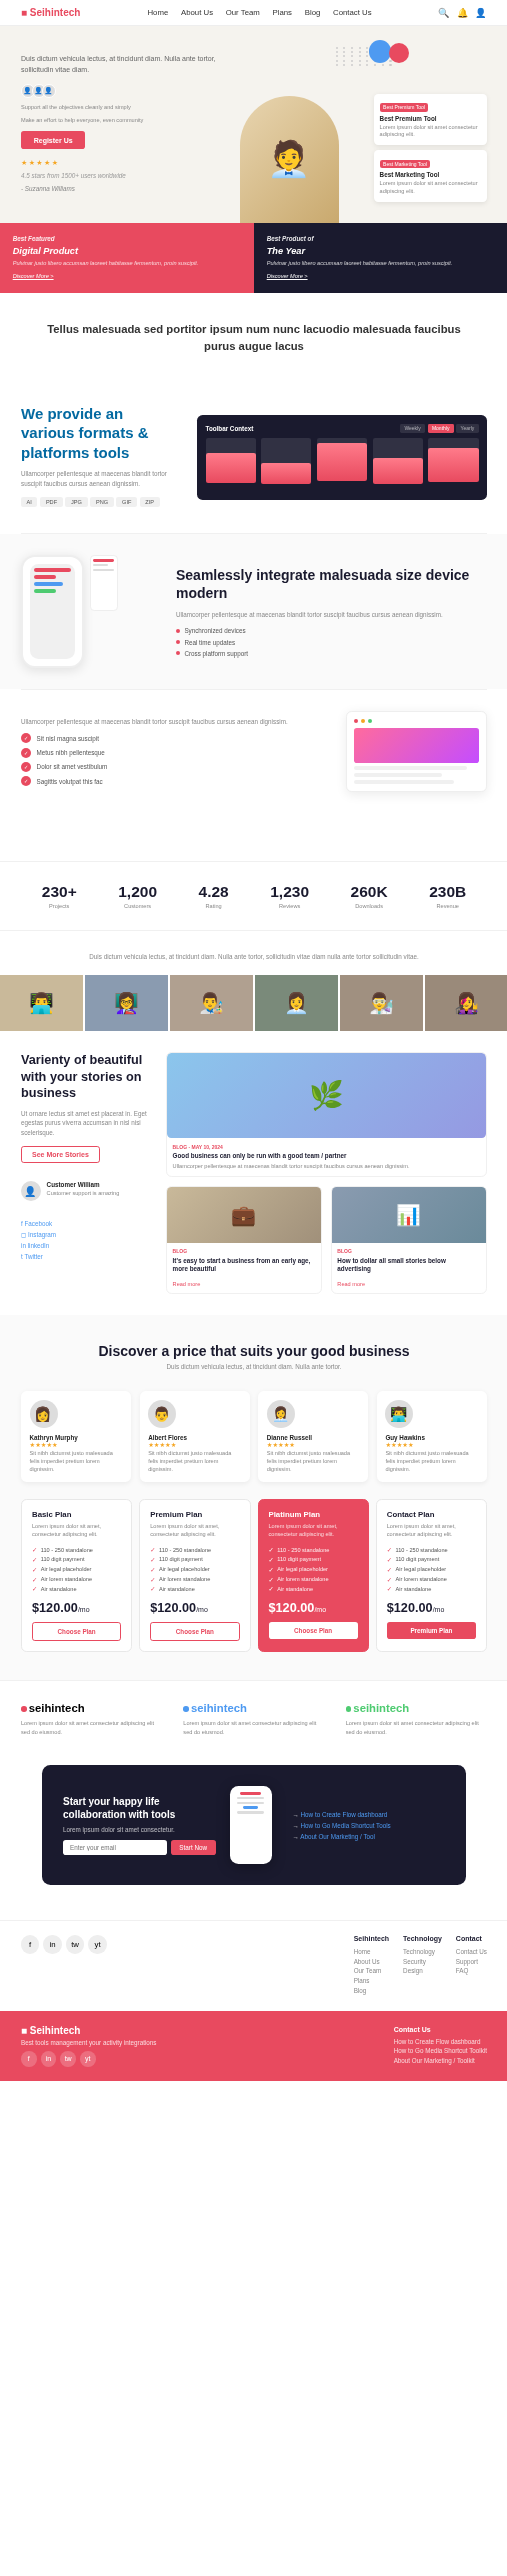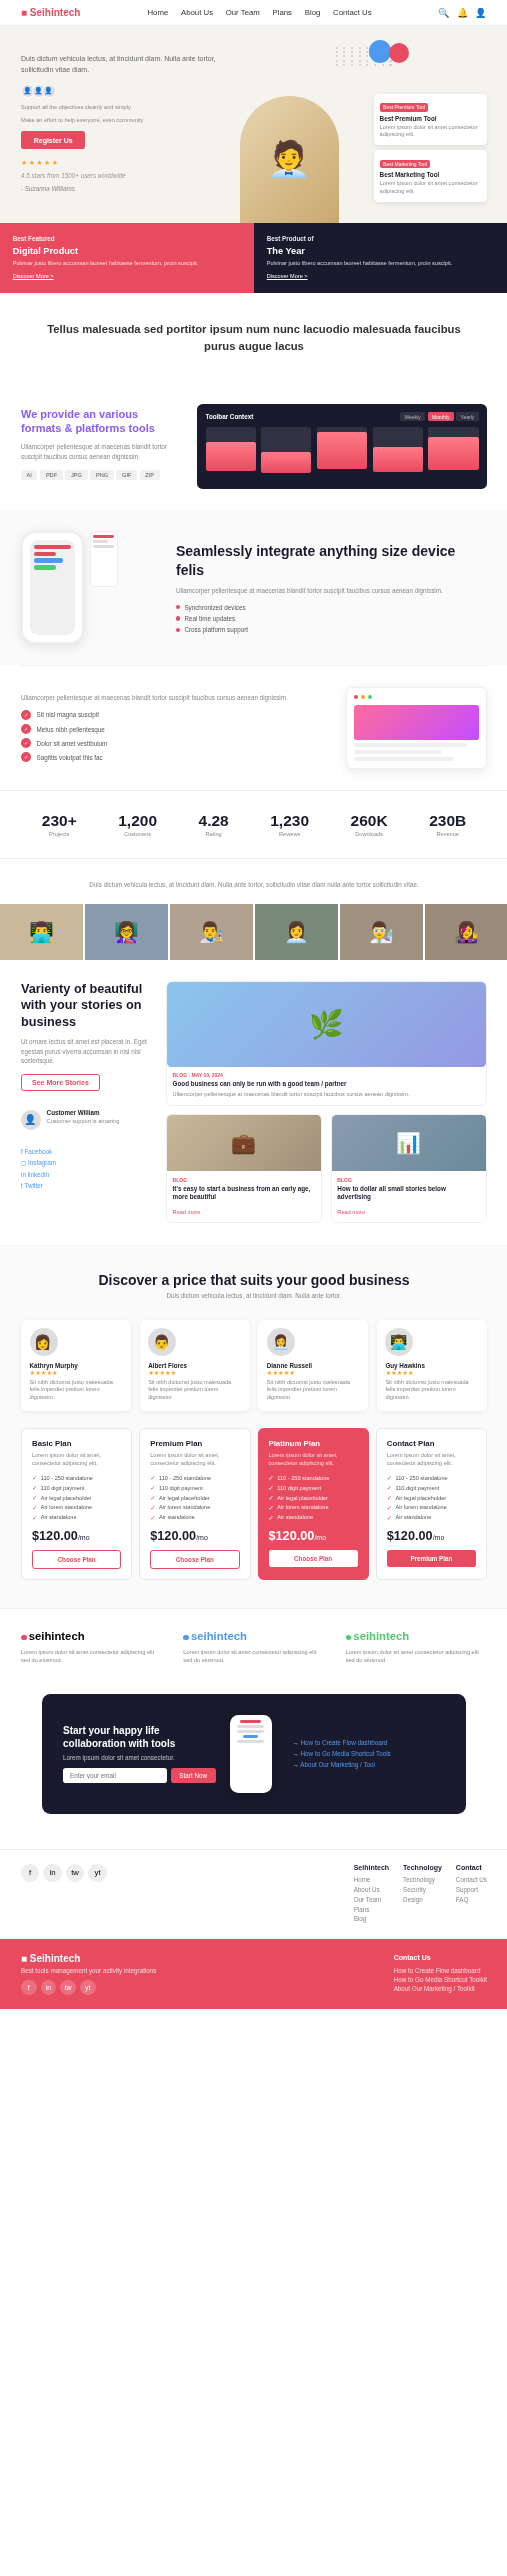--- a/index.html
+++ b/index.html
@@ -31,34 +31,34 @@
     .hero-right-cards { display: flex; flex-direction: column; gap: 5.6px; padding-bottom: 21px; max-width: 113px; }
     .hero-card { background: #fff; padding: 5.6px; border-radius: 4.2px; box-shadow: 0 1.4px 5.6px rgba(0,0,0,0.08); }
     .hero-card h4 { font-size: 6.3px; font-weight: 700; color: #222; margin-bottom: 2.1px; }
     .hero-card p { font-size: 5.6px; color: #888; line-height: 1.4; }
     .hero-card .badge { background: #e84a5f; color: #fff; font-size: 5px; padding: 1.4px 3.5px; border-radius: 2.1px; display: inline-block; margin-bottom: 2.8px; }
     .dots-pattern { position: absolute; top: 21px; right: 113px; display: grid; grid-template-columns: repeat(8,5.6px); gap: 2.1px; }
     .dot { width: 2.1px; height: 2.1px; background: #ccc; border-radius: 50%; }
 
     
     .feature-banner { display: flex; }
-    .feature-banner-item { flex: 1; padding: 12.7px; position: relative; overflow: hidden; }
+    .feature-banner-item { flex: 1; padding: 12.7px; position: relative; overflow: hidden; font-style: italic; }
     .feature-banner-item:first-child { background: #e84a5f; }
     .feature-banner-item:last-child { background: #1a1a2e; }
     .feature-banner-item h3 { font-size: 9.2px; font-weight: 700; color: #fff; margin-bottom: 2.8px; line-height: 1.3; }
     .feature-banner-item p { font-size: 5.6px; color: rgba(255,255,255,0.8); line-height: 1.4; }
     .feature-banner-item .link { font-size: 5.6px; color: #fff; text-decoration: underline; margin-top: 2.8px; display: inline-block; }
 
     
     .tagline { text-align: center; padding: 28px 42px; background: #fff; }
     .tagline h2 { font-size: 11.3px; font-weight: 600; color: #333; line-height: 1.5; }
 
     
     .formats-section { display: flex; gap: 21px; padding: 21px; align-items: center; }
-    .formats-left h2 { font-size: 11px; font-weight: 800; color: #8b5cf6; line-height: 1.3; margin-bottom: 7px; }
+    .formats-left h2 { font-size: 15px; font-weight: 800; color: #0369a1; line-height: 1.3; margin-bottom: 7px; }
     .formats-left p { font-size: 6.3px; color: #888; line-height: 1.5; margin-bottom: 8.5px; }
     .format-tags { display: flex; flex-wrap: wrap; gap: 2.8px; margin-bottom: 5.6px; }
     .format-tag { background: #f0f0f0; padding: 2.1px 5.6px; border-radius: 2.1px; font-size: 5.6px; color: #555; }
     .formats-right { flex: 1; }
     .formats-preview { background: #1a1a2e; border-radius: 5.6px; padding: 8.5px; min-height: 85px; }
     .fp-header { display: flex; justify-content: space-between; align-items: center; margin-bottom: 5.6px; }
     .fp-title { font-size: 6.3px; color: #fff; font-weight: 600; }
     .fp-tabs { display: flex; gap: 2.8px; }
     .fp-tab { font-size: 5px; color: rgba(255,255,255,0.6); padding: 1.4px 4.2px; border-radius: 1.4px; background: rgba(255,255,255,0.1); }
     .fp-tab.active { background: #e84a5f; color: #fff; }
@@ -92,21 +92,21 @@
     .si-icon span { font-size: 5px; color: #fff; }
     .solution-right { width: 141px; }
     .solution-preview { background: #fff; border: 0.7px solid #eee; border-radius: 5.6px; padding: 7px; box-shadow: 0 2.8px 10.6px rgba(0,0,0,0.08); }
     .sp-header { display: flex; gap: 2.8px; margin-bottom: 5.6px; }
     .sp-dot { width: 4.2px; height: 4.2px; border-radius: 50%; }
     .sp-content { display: flex; flex-direction: column; gap: 2.8px; }
     .sp-line { height: 4.2px; background: #f0f0f0; border-radius: 2.1px; }
     .sp-image { height: 35px; background: linear-gradient(135deg, #ff6b9d, #c44dff); border-radius: 2.8px; margin-bottom: 2.8px; }
 
     
-    .stats-section { display: flex; justify-content: space-around; padding: 21px; background: #fff; border-top: 0.7px solid #f0f0f0; border-bottom: 0.7px solid #f0f0f0; }
+    .stats-section { display: flex; justify-content: space-around; padding: 21px; background: #fff; border-top: 0.7px solid #f0f0f0; border-bottom: 0.7px solid #f0f0f0; margin-top: 48px; }
     .stat-item { text-align: center; }
     .stat-number { font-size: 15.5px; font-weight: 800; color: #1a1a2e; }
     .stat-label { font-size: 5.6px; color: #888; margin-top: 1.4px; }
 
     
     .business-love { text-align: center; padding: 21px 42px 14px; }
     .business-love h2 { font-size: 12.7px; font-weight: 700; color: #1a1a2e; margin-bottom: 4.2px; }
     .business-love .hashtag { color: #e84a5f; }
     .business-love p { font-size: 6.3px; color: #888; line-height: 1.5; }
 
@@ -406,21 +406,21 @@
         </div>
       </div>
       <div style="width:28px;height:56px;background:#fff;border:1.4px solid #eee;border-radius:4.2px;padding:2.8px;">
         <div style="height:2.8px;background:#e84a5f;border-radius:1.4px;margin-bottom:2.1px;"></div>
         <div style="height:2.8px;background:#ddd;border-radius:1.4px;margin-bottom:2.1px;width:70%;"></div>
         <div style="height:2.8px;background:#ddd;border-radius:1.4px;"></div>
       </div>
     </div>
   </div>
   <div class="integrate-right">
-    <h2>Seamlessly integrate anything size device felis</h2>
+    <h2>Seamlessly integrate malesuada size device modern</h2>
     <p>Ullamcorper pellentesque at maecenas blandit tortor suscipit faucibus cursus aenean dignissim.</p>
     <div class="integrate-features">
       <div class="if-item">
         <div class="if-dot"></div>
         <span>Synchronized devices</span>
       </div>
       <div class="if-item">
         <div class="if-dot"></div>
         <span>Real time updates</span>
       </div>

